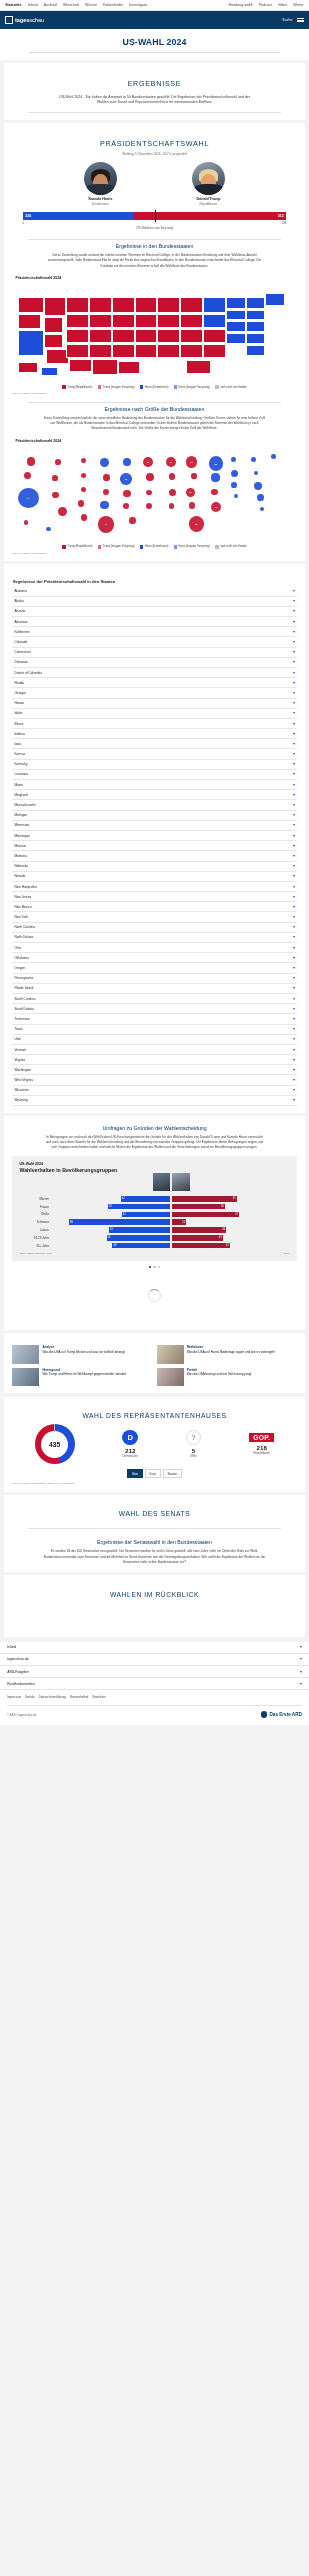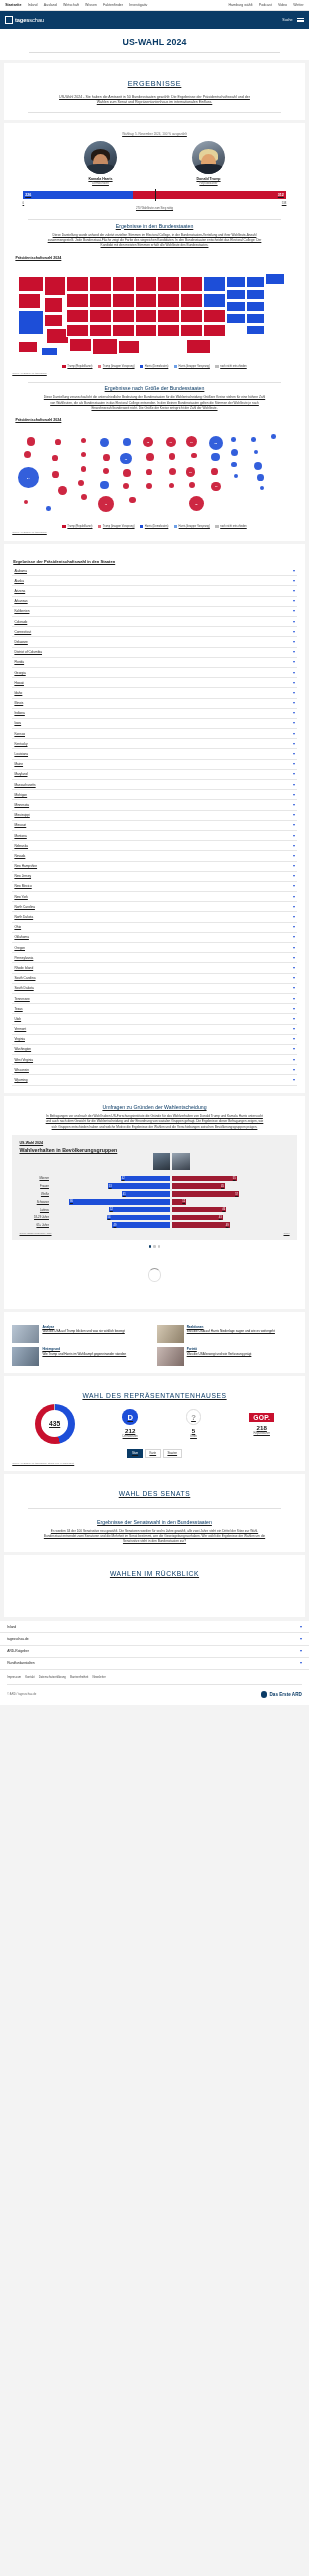--- a/index.html
+++ b/index.html
@@ -63,21 +63,20 @@
   .hdr-link { color: #ffffff; font-size: 3.6px; }
   .hamburger { width: 7.2px; display: flex; flex-direction: column; gap: 1px; }
   .hamburger i { height: 0.8px; background: #ffffff; display: block; }
 
   
   .page { width: 309px; }
   .card {
     background: #ffffff;
     margin: 3.1px 4.1px;
     padding: 7.2px 8.2px;
-    text-decoration: underline;
   }
 
   
   .title-block {
     background: #ffffff;
     margin: 0;
     padding: 8.2px 8.2px 7.2px;
     text-align: center;
   }
   .main-title {
@@ -428,20 +427,21 @@
     <div class="title-rule"></div>
   </div>
 
   <div class="card">
     <div class="sec-heading">ERGEBNISSE</div>
     <div class="sec-sub">US-Wahl 2024 - Sie haben die Amtszeit in 50 Bundesstaaten gewählt: Die Ergebnisse der Präsidentschaftswahl und der Wahlen zum Senat und Repräsentantenhaus im internationalen Einfluss.</div>
     <div class="sec-rule"></div>
   </div>
 
   <div class="card">
+    <div class="sec-heading">PRÄSIDENTSCHAFTSWAHL</div>
     <div class="cand-sub">Wahltag: 5. November 2024, 100 % ausgezählt</div>
 
     <div class="cands">
       <div class="cand">
         <div class="portrait harris">
           <span class="hair"></span>
             <span class="face"></span>
             <span class="body"></span>
         </div>
         <div class="cand-name">Kamala Harris</div>

